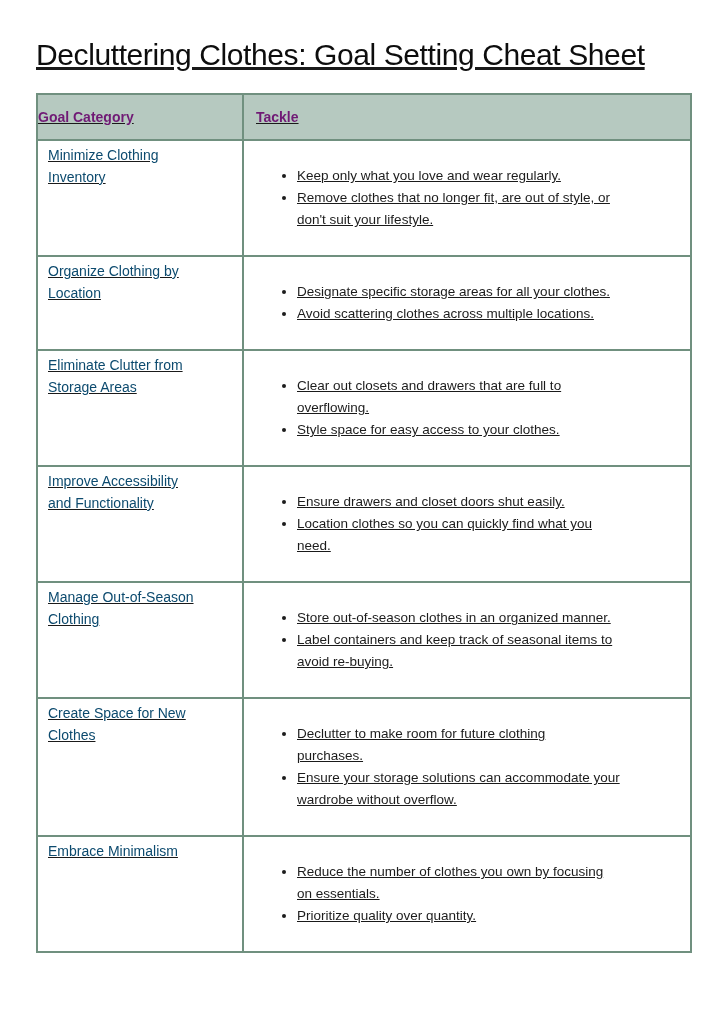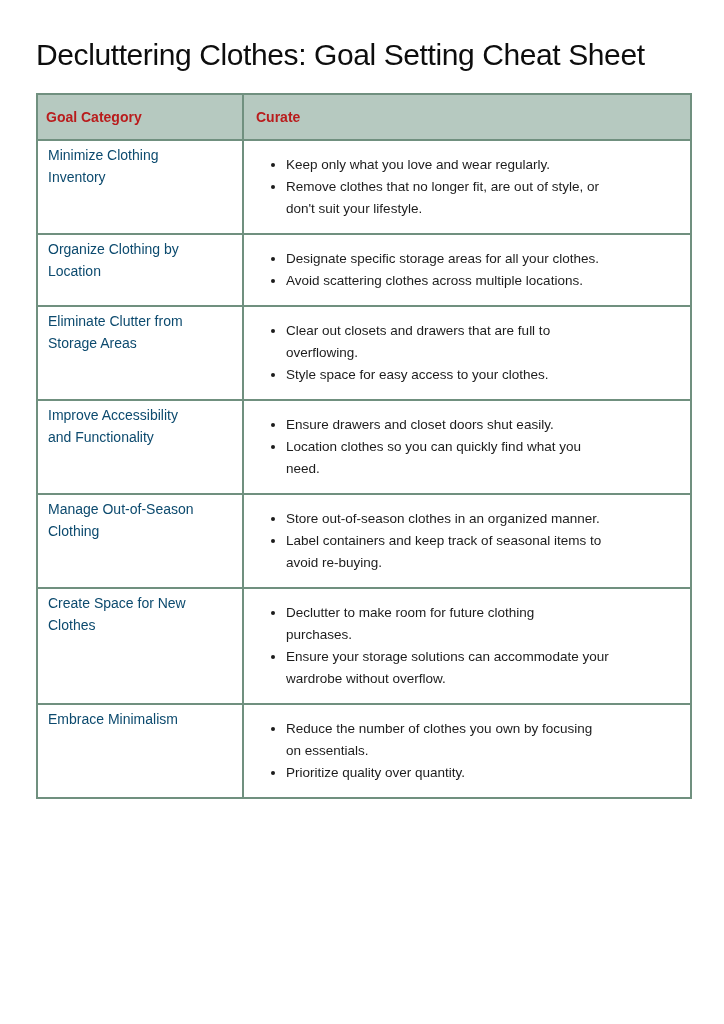--- a/index.html
+++ b/index.html
@@ -5,20 +5,21 @@
   html, body { margin: 0; padding: 0; background: #ffffff; }
   .page {
     position: relative;
     width: 724px;
     height: 1024px;
     background: #ffffff;
     font-family: "Liberation Sans", sans-serif;
     color: #1a1a1a;
     overflow: hidden;
     box-sizing: border-box;
+    text-decoration: underline;
   }
   .page-title {
     margin: 0;
     padding: 38px 36px 0 36px;
     font-size: 30px;
     font-weight: 500;
     letter-spacing: -0.4px;
     color: #0d0d0d;
     white-space: nowrap;
     font-family: "Liberation Sans", sans-serif;
@@ -33,35 +34,35 @@
   col.c-goals { width: 448px; }
   th, td {
     border: 2px solid #70907f;
     vertical-align: top;
     text-align: left;
   }
   th {
     background: #b6c9c0;
     font-size: 14px;
     font-weight: bold;
-    color: #b91c1c;
+    color: #701a75;
     line-height: 18px;
-    padding: 13px 8px;
+    padding: 13px 0;
   }
   th.goals-h { padding-left: 12px; }
   td.cat {
     padding: 3px 8px 9px 10px;
     font-size: 14px;
     line-height: 22px;
     white-space: pre-wrap;
     color: #0c4a6e;
   }
   td.goals { padding: 9px 12px; }
   td.goals ul {
-    margin: 4px;
+    margin: 15px;
     padding: 0 0 0 26px;
     list-style: disc;
   }
   td.goals li {
     font-size: 13.5px;
     line-height: 22px;
     white-space: pre-wrap;
     color: #1c1c1c;
   }
 </style>
@@ -72,21 +73,21 @@
   <h1 class="page-title">Decluttering Clothes: Goal Setting Cheat Sheet</h1>
 
   <table class="cheat-sheet">
     <colgroup>
         <col class="c-cat">
         <col class="c-goals">
       </colgroup>
     <thead>
       <tr>
         <th>Goal Category</th>
-        <th class="goals-h">Curate</th>
+        <th class="goals-h">Tackle</th>
       </tr>
     </thead>
     <tbody>
       <tr>
         <td class="cat">Minimize Clothing
 Inventory</td>
         <td class="goals">
           <ul>
             <li>Keep only what you love and wear regularly.</li>
             <li>Remove clothes that no longer fit, are out of style, or

